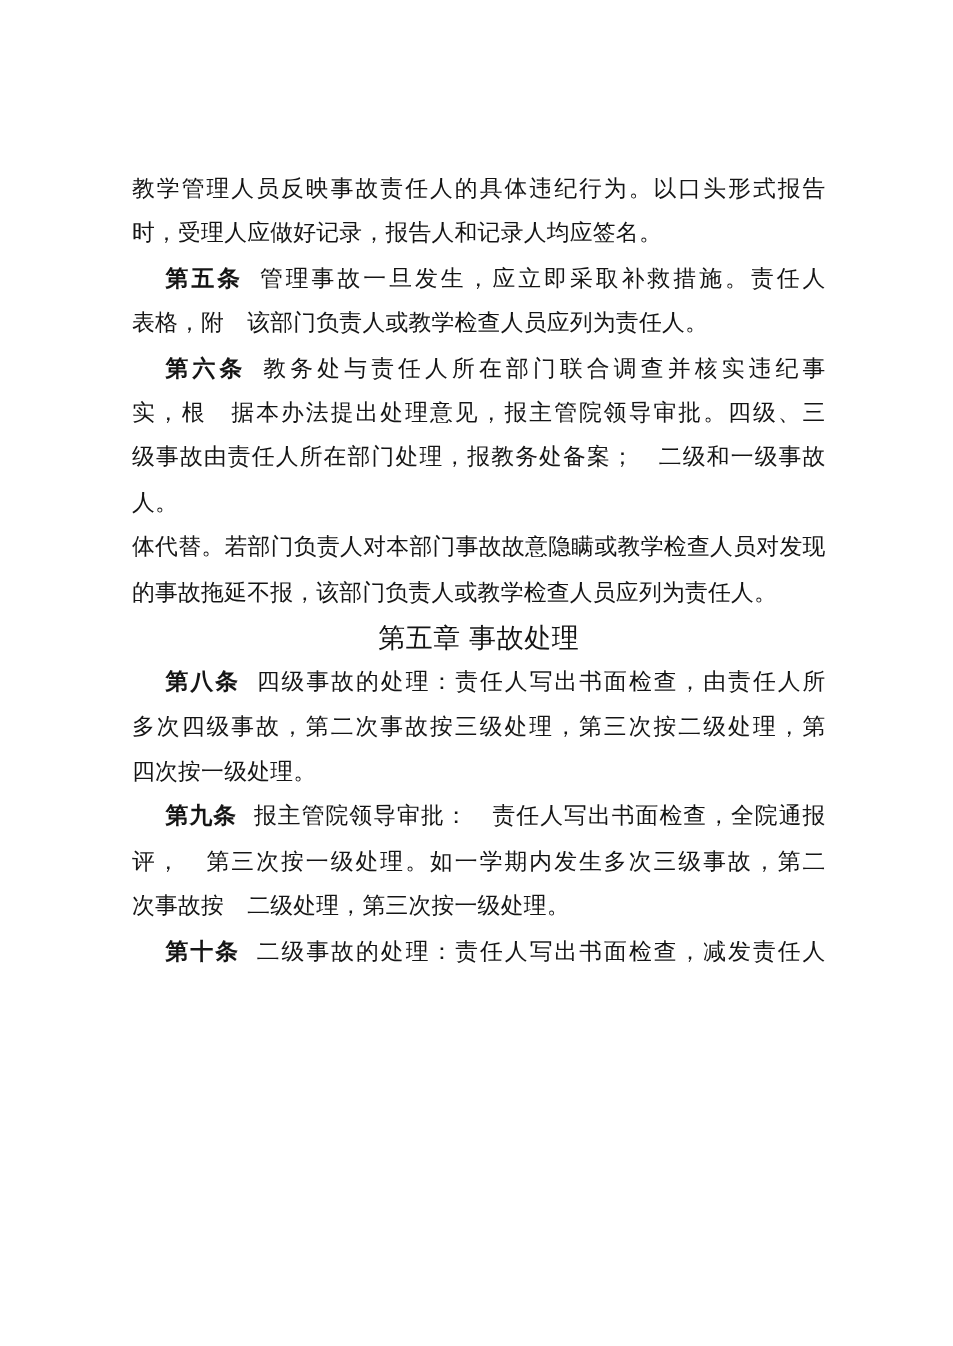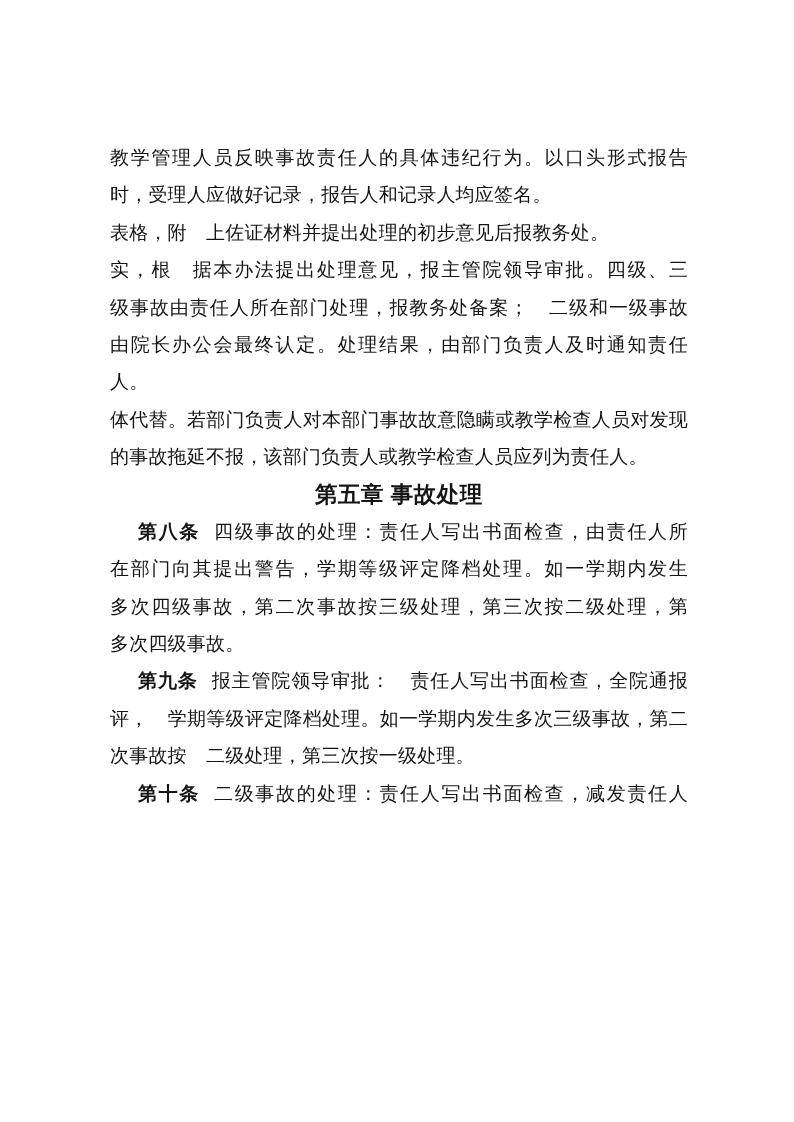--- a/index.html
+++ b/index.html
@@ -38,45 +38,45 @@
   }
   .line.indent {
     text-indent: 28px;
   }
   .lead {
     font-weight: bold;
     margin-right: 14px;
   }
   .line.heading {
     font-family: "Liberation Sans", "DejaVu Sans", sans-serif;
-    font-weight: bold;
+    font-weight: normal;
     font-size: 22.5px;
     text-align: center;
     text-align-last: center;
     text-indent: 0;
     letter-spacing: 0.5px;
   }
 </style>
 </head>
 <body>
 
 <div class="page">
   <div class="text-block">
       <div class="line"><span>教学管理人员反映事故责任人的具体违纪行为。以口头形式报告</span></div>
       <div class="line no-just"><span>时，受理人应做好记录，报告人和记录人均应签名。</span></div>
-      <div class="line no-just"><span>表格，附　上佐证材料并提出处理的初步意见后报教务处。</span></div>
+      <div class="line indent"><span class="lead">第五条</span><span>管理事故一旦发生，应立即采取补救措施。责任人</span></div>
+      <div class="line no-just"><span>表格，附　该部门负责人或教学检查人员应列为责任人。</span></div>
+      <div class="line indent"><span class="lead">第六条</span><span>教务处与责任人所在部门联合调查并核实违纪事</span></div>
       <div class="line"><span>实，根　据本办法提出处理意见，报主管院领导审批。四级、三</span></div>
       <div class="line"><span>级事故由责任人所在部门处理，报教务处备案；　二级和一级事故</span></div>
-      <div class="line"><span>由院长办公会最终认定。处理结果，由部门负责人及时通知责任</span></div>
       <div class="line no-just"><span>人。</span></div>
       <div class="line"><span>体代替。若部门负责人对本部门事故故意隐瞒或教学检查人员对发现</span></div>
       <div class="line no-just"><span>的事故拖延不报，该部门负责人或教学检查人员应列为责任人。</span></div>
       <div class="line heading no-just"><span>第五章 事故处理</span></div>
       <div class="line indent"><span class="lead">第八条</span><span>四级事故的处理：责任人写出书面检查，由责任人所</span></div>
-      <div class="line"><span>在部门向其提出警告，学期等级评定降档处理。如一学期内发生</span></div>
       <div class="line"><span>多次四级事故，第二次事故按三级处理，第三次按二级处理，第</span></div>
-      <div class="line no-just"><span>多次四级事故。</span></div>
+      <div class="line no-just"><span>四次按一级处理。</span></div>
       <div class="line indent"><span class="lead">第九条</span><span>报主管院领导审批：　责任人写出书面检查，全院通报批</span></div>
-      <div class="line"><span>评，　学期等级评定降档处理。如一学期内发生多次三级事故，第二</span></div>
+      <div class="line"><span>评，　第三次按一级处理。如一学期内发生多次三级事故，第二</span></div>
       <div class="line no-just"><span>次事故按　二级处理，第三次按一级处理。</span></div>
       <div class="line indent"><span class="lead">第十条</span><span>二级事故的处理：责任人写出书面检查，减发责任人</span></div>
     </div>
 </div>
 
 </body></html>

